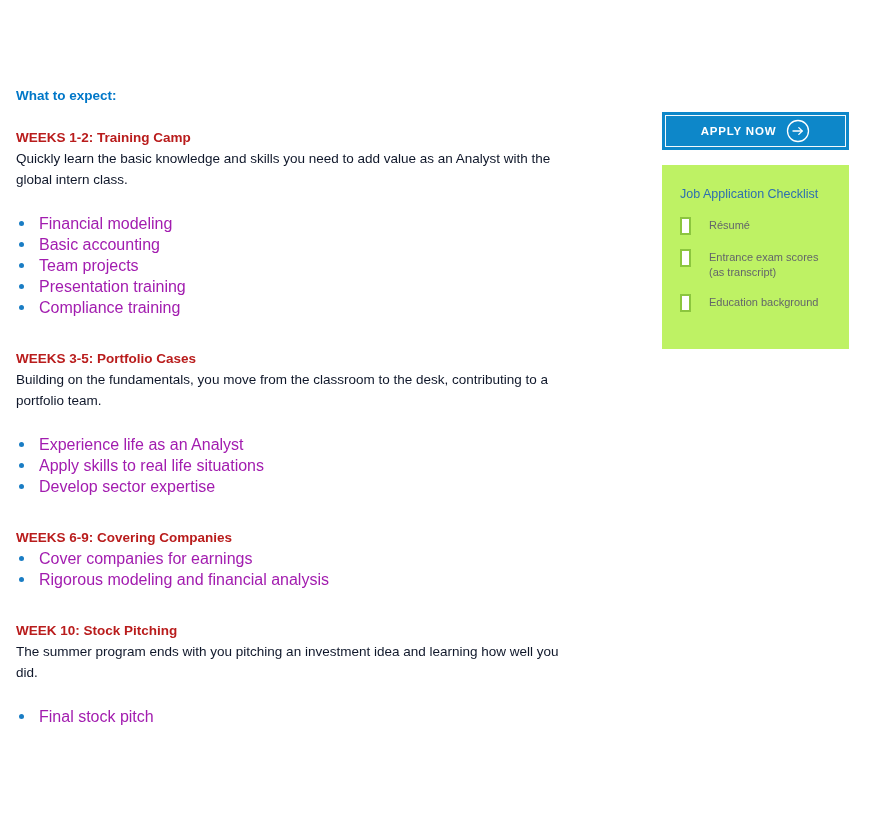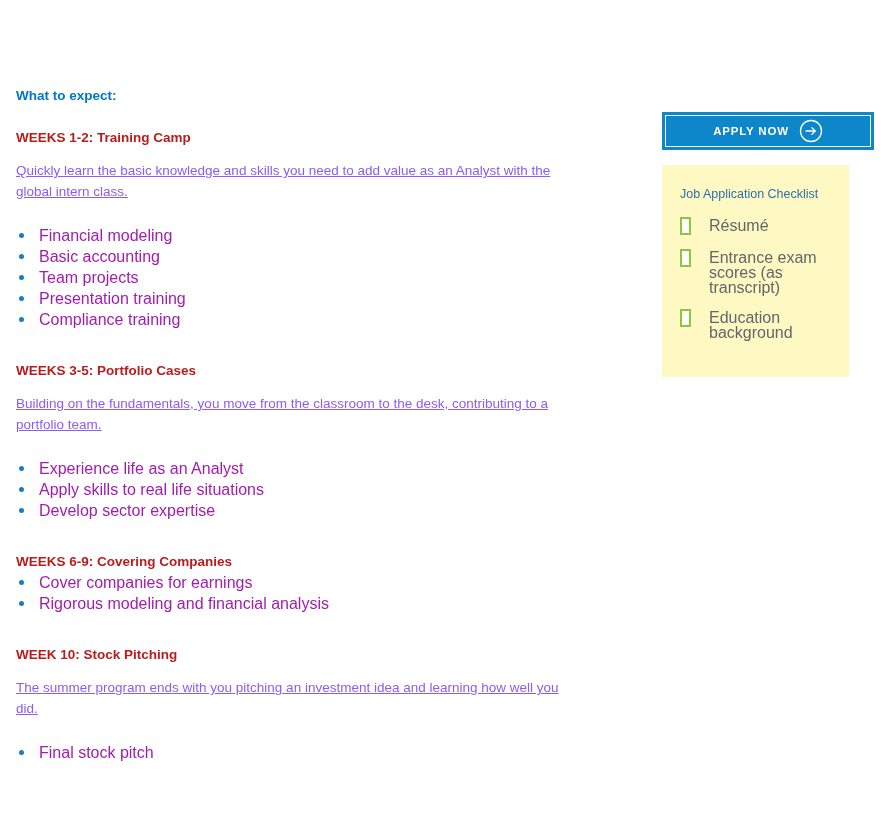--- a/index.html
+++ b/index.html
@@ -28,25 +28,24 @@
   .section { margin-top: 30px; }
   .section.first { margin-top: 21px; }
   .section-heading {
     margin: 0;
     font-size: 13.5px;
     font-weight: bold;
     line-height: 21px;
     color: #b91c1c;
   }
   .section-body {
-    margin: 12px 0 23px 0;
+    margin: 0 0 23px 0;
     font-size: 13.5px;
     line-height: 21px;
-    color: #8b5cf6;
-    text-decoration: underline;
+    color: #0f172a;
   }
   .bullet-list { margin: 0; padding: 0; list-style: none; }
   .bullet-item {
     position: relative;
     padding-left: 23px;
     font-size: 16px;
     line-height: 21px;
     color: #a21caf;
   }
   .bullet-dot {
@@ -61,21 +60,21 @@
   .sidebar {
     position: absolute;
     left: 662px; top: 112px;
     width: 187px;
   }
   .apply-btn {
     position: relative;
     display: flex;
     align-items: center;
     justify-content: center;
-    width: 212px; height: 38px;
+    width: 187px; height: 38px;
     background: #0d87c9;
     border: none;
     cursor: pointer;
     padding: 0;
   }
   .apply-btn::before {
     content: "";
     position: absolute;
     left: 3px; right: 3px; top: 3px; bottom: 3px;
     border: 1px solid rgba(255,255,255,0.95);
@@ -90,21 +89,21 @@
   }
   .apply-btn .btn-icon {
     display: inline-flex;
     margin-left: 10px;
     width: 24px; height: 24px;
   }
 
   .checklist-panel {
     margin-top: 15px;
     width: 187px;
-    background: #fef9c3;
+    background: #bef264;
     padding: 21px 18px 21px 18px;
   }
   .checklist-title {
     margin: 0 0 16px 0;
     font-size: 12.5px;
     font-weight: normal;
     line-height: 16px;
     color: #2e6fb0;
   }
   .checklist-item {
@@ -115,21 +114,21 @@
   .checklist-item:last-child { margin-bottom: 16px; }
   .checkbox-glyph {
     flex: 0 0 auto;
     width: 11px; height: 18px;
     border: 2px solid #8cc63e;
     background: #ffffff;
     margin-right: 18px;
     margin-top: -1px;
   }
   .checklist-label {
-    font-size: 16px;
+    font-size: 11px;
     line-height: 15px;
     color: #63666a;
   }
 </style>
 </head>
 <body>
 
 <div class="main-col">
   <h3 class="intro-heading">What to expect:</h3>
 

